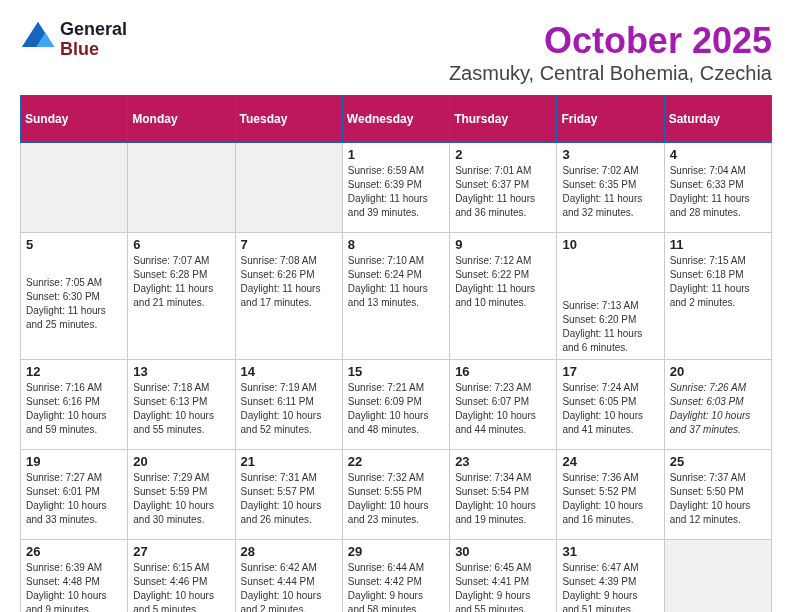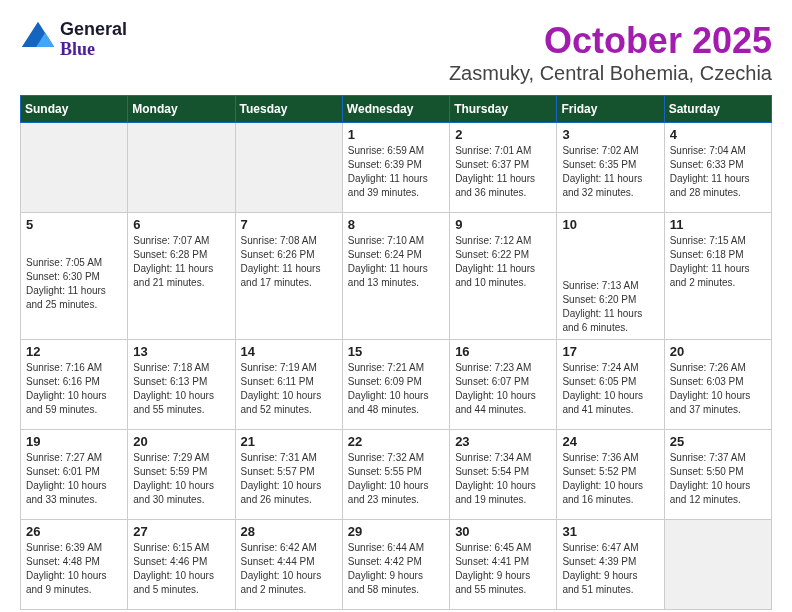--- a/index.html
+++ b/index.html
@@ -19,21 +19,21 @@
     .logo {
       display: flex;
       gap: 4px;
     }
     .logo-text {
       font-size: 18px;
       font-weight: bold;
       color: #1a1a2e;
       line-height: 1.1;
     }
-    .logo-blue { color: #4c1d95; font-family: Liberation Serif, serif; }
+    .logo-blue { color: #7f1d1d; }
     .logo-icon {
       width: 36px;
       height: 36px;
     }
     .title-block {
       text-align: right;
     }
     .month-title {
       font-size: 36px;
       font-weight: bold;
@@ -42,25 +42,25 @@
     .subtitle {
       font-size: 20px;
       color: #444;
     }
     table {
       width: 100%;
       border-collapse: collapse;
       table-layout: fixed;
     }
     .day-header {
-      background-color: #14532d;
+      background-color: #be185d;
       color: #fff;
       font-size: 12px;
       font-weight: bold;
-      padding: 6px 4px;
+      padding: 16px 4px;
       text-align: left;
       border: 1px solid #1565c0;
     }
     .cal-cell {
       border: 1px solid #ccc;
       vertical-align: top;
       padding: 4px 5px;
       height: 90px;
       font-size: 10px;
       color: #333;
@@ -237,21 +237,21 @@
         </td>
         <td class="cal-cell">
           <span class="day-num">17</span>
           <div class="cell-text" style="white-space: pre-line;">Sunrise: 7:24 AM
 Sunset: 6:05 PM
 Daylight: 10 hours
 and 41 minutes.</div>
         </td>
         <td class="cal-cell">
           <span class="day-num">20</span>
-          <div class="cell-text" style="white-space: pre-line;">Sunrise: 7:26 AM
+          <div class="cell-text" style="white-space: pre-line; font-style: italic;">Sunrise: 7:26 AM
 Sunset: 6:03 PM
 Daylight: 10 hours
 and 37 minutes.</div>
         </td>
       </tr>
       <tr>
         <td class="cal-cell">
           <span class="day-num">19</span>
           <div class="cell-text" style="white-space: pre-line;">Sunrise: 7:27 AM
 Sunset: 6:01 PM

